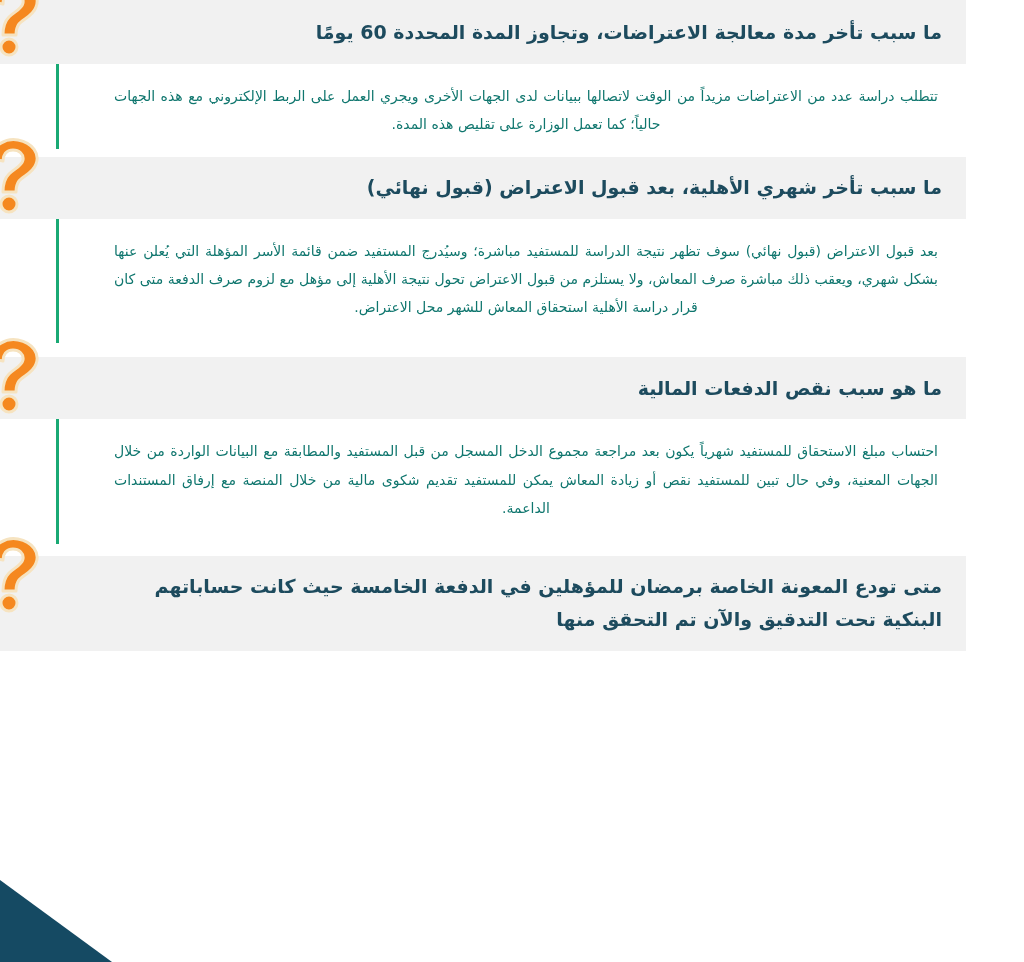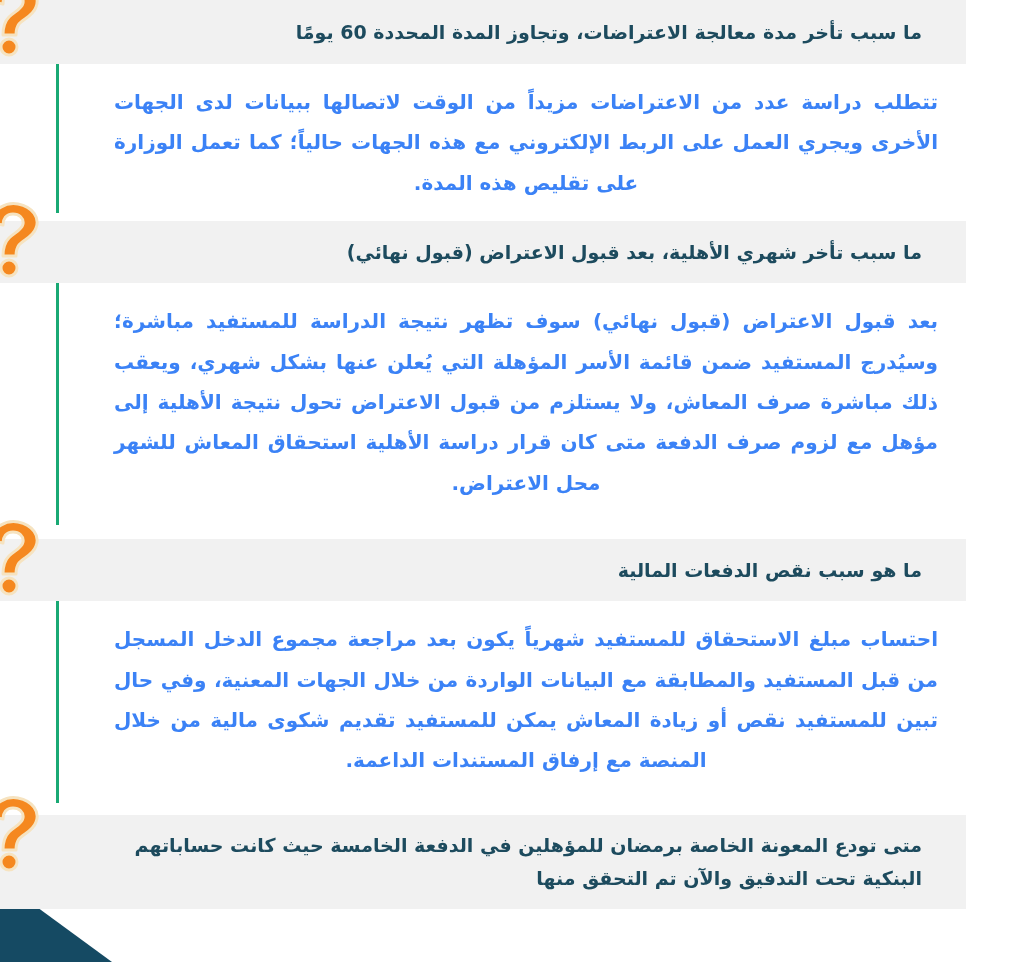--- a/index.html
+++ b/index.html
@@ -66,21 +66,21 @@
 
   .q-header {
     position: relative;
     margin-right: 58px;     
     background: #f1f1f1;
     min-height: 62px;
     display: flex;
     align-items: center;
     justify-content: flex-start;
     box-sizing: border-box;
-    padding: 12px 44px 12px 96px;
+    padding: 12px 24px 12px 96px;
   }
   .q-title {
     color: #1d4b5e;
     font-size: 19px;
     font-weight: bold;
     line-height: 1.6;
     text-align: right;
     width: 100%;
     letter-spacing: 0;
   }
@@ -96,27 +96,26 @@
   }
   .q-badge svg { display: block; width: 70px; height: 80px; }
 
   .a-body {
     margin-right: 58px;
     margin-left: 58px;
     padding: 18px 28px 22px 56px;
     box-sizing: border-box;
   }
   .a-text {
-    color: #3b82f6;
-    font-size: 20px;
+    color: #0f766e;
+    font-size: 14px;
     line-height: 2.02;
     text-align: justify;
     text-align-last: center;
     direction: rtl;
-    font-weight: bold;
   }
 
   
   .faq-item.i1 .q-header { min-height: 64px; }
   .faq-item.i1 .a-body   { padding-bottom: 10px; }
   .faq-item.i2 .q-header { margin-top: 8px; min-height: 62px; }
   .faq-item.i3 .q-header { margin-top: 14px; min-height: 62px; justify-content: flex-end; }
   .faq-item.i4 .q-header { margin-top: 12px; min-height: 78px; padding-top: 14px; padding-bottom: 14px; }
   .faq-item.i4 .q-title  { line-height: 1.75; }
   .faq-item.i4 .a-body   { padding-bottom: 8px; }

